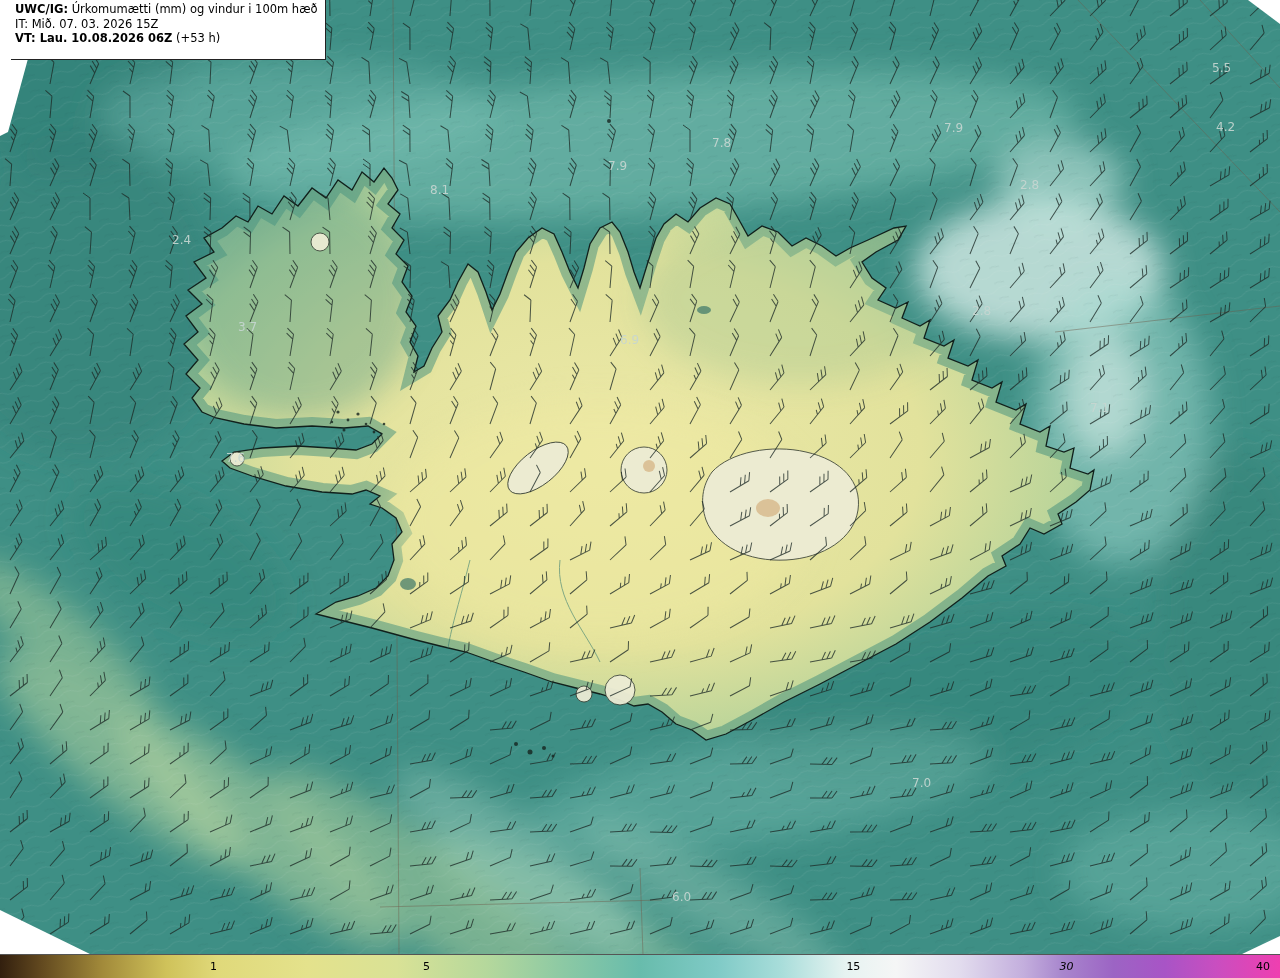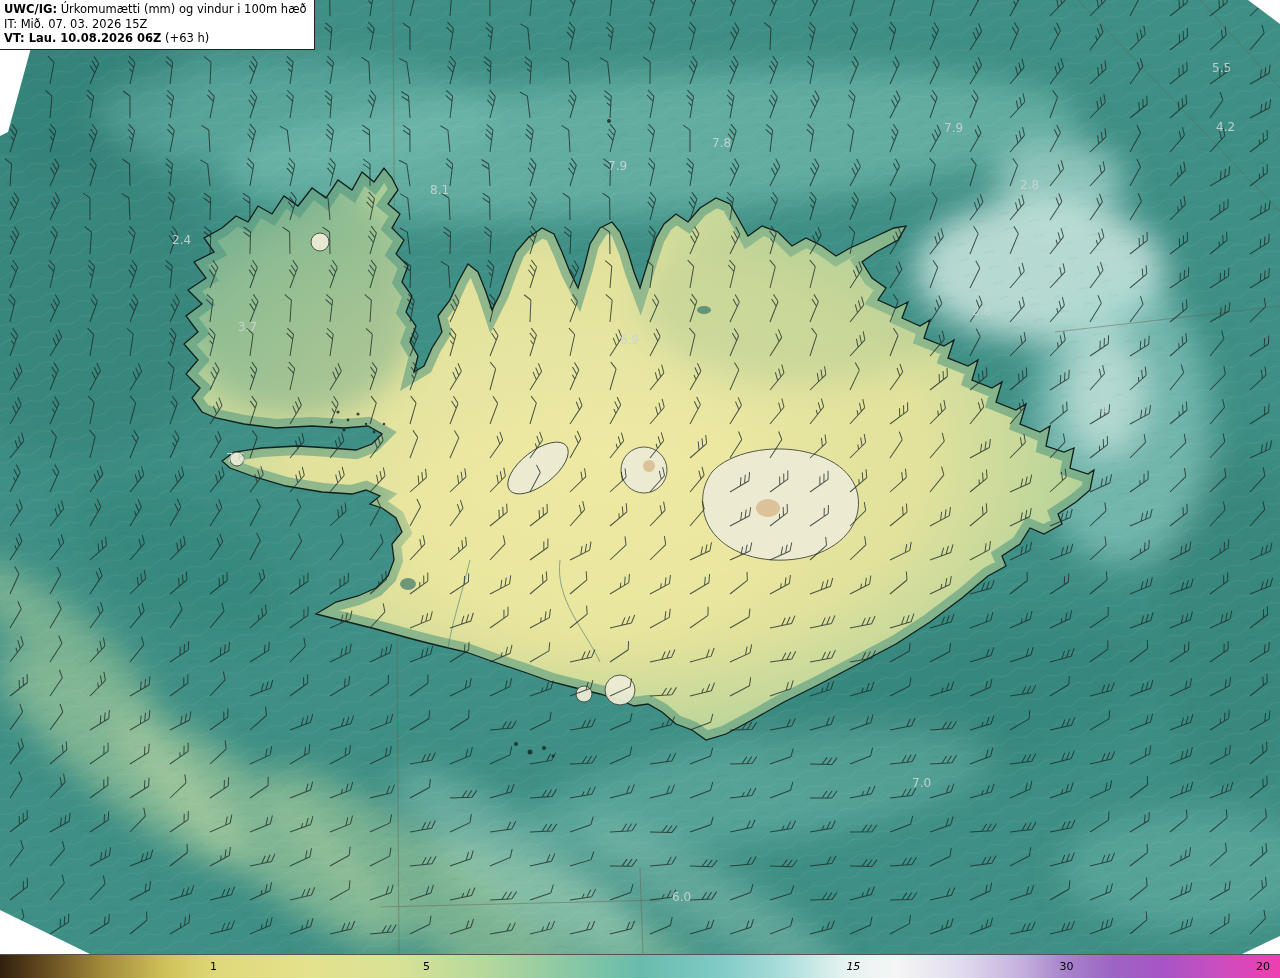--- a/index.html
+++ b/index.html
@@ -1,28 +1,28 @@
 <!DOCTYPE html>
 <html><head>
 <meta charset="utf-8">
 <style>
   html,body{margin:0;padding:0;background:#fff;}
   .stage{position:relative;width:1280px;height:978px;overflow:hidden;
          font-family:"DejaVu Sans", sans-serif;background:#fff;}
   .map-svg{position:absolute;left:0;top:0;}
-  .title-box{position:absolute;left:0;top:0;background:#fff;border:1px solid #222;
-             border-top:none;border-left:none;padding:2px 7px 3px 4px;font-size:11.5px;
+  .title-box{position:absolute;left:11px;top:0;background:#fff;border:1px solid #222;
+             border-top:none;border-left:none;padding:2px 7px 13px 4px;font-size:11.5px;
              line-height:1.28;color:#000;z-index:5;white-space:nowrap;}
   .title-box b{font-weight:bold;}
   .colorbar{position:absolute;left:0;bottom:0;width:1280px;height:23px;z-index:4;
             border-top:1px solid #555;}
   .colorbar .tick{position:absolute;top:0;height:23px;line-height:23px;font-size:11px;
                   color:#000;transform:translateX(-50%);}
   .tick-1{left:16.67%;} .tick-2{left:33.33%;} .tick-3{left:50%;margin-top:44px;}
-  .tick-4{left:66.67%;font-style:italic;} .tick-5{left:83.33%;}
+  .tick-4{left:66.67%;} .tick-5{left:83.33%;font-style:italic;}
   .tick-6{left:auto;right:3px;transform:none;}
   #barb-layer path{stroke:#1e2a26;stroke-width:1;fill:none;opacity:.78;}
   #value-labels text{font-size:12px;fill:#c6d6d1;opacity:.92;font-family:"DejaVu Sans",sans-serif;}
 </style>
 </head>
 <body>
 
 <div class="stage">
 
   <svg class="map-svg" width="1280" height="955" viewBox="0 0 1280 955">
@@ -1052,24 +1052,24 @@
         <text x="1090" y="412">7.1</text>
         <text x="226" y="462">7.6</text>
         <text x="912" y="787">7.0</text>
         <text x="672" y="901">6.0</text>
       </g>
   </svg>
 
   <div class="title-box">
     <div><b>UWC/IG:</b><span> Úrkomumætti (mm) og vindur i 100m hæð</span></div>
     <div><span>IT: Mið. 07. 03. 2026 15Z</span></div>
-    <div><b>VT: Lau. 10.08.2026 06Z</b><span> (+63 h)</span></div>
+    <div><b>VT: Lau. 10.08.2026 06Z</b><span> (+53 h)</span></div>
   </div>
 
   <div class="colorbar" style="background: linear-gradient(90deg, rgb(50, 31, 14) 0%, rgb(95, 70, 30) 3%, rgb(162, 138, 58) 8%, rgb(207, 194, 90) 13%, rgb(224, 217, 122) 17%, rgb(228, 226, 140) 24%, rgb(217, 226, 150) 31%, rgb(181, 216, 156) 38%, rgb(140, 201, 164) 44%, rgb(104, 188, 172) 50%, rgb(127, 202, 198) 56%, rgb(168, 221, 218) 61%, rgb(230, 243, 241) 66%, rgb(245, 246, 246) 70%, rgb(226, 220, 238) 75%, rgb(195, 174, 221) 80%, rgb(168, 134, 205) 83%, rgb(156, 100, 196) 87%, rgb(168, 84, 198) 91%, rgb(201, 78, 192) 95%, rgb(239, 63, 176) 100%);">
     <span class="tick tick-1">1</span>
     <span class="tick tick-2">5</span>
     <span class="tick tick-3">10</span>
     <span class="tick tick-4">15</span>
     <span class="tick tick-5">30</span>
-    <span class="tick tick-6">20</span>
+    <span class="tick tick-6">40</span>
   </div>
 </div>
 
 </body></html>

